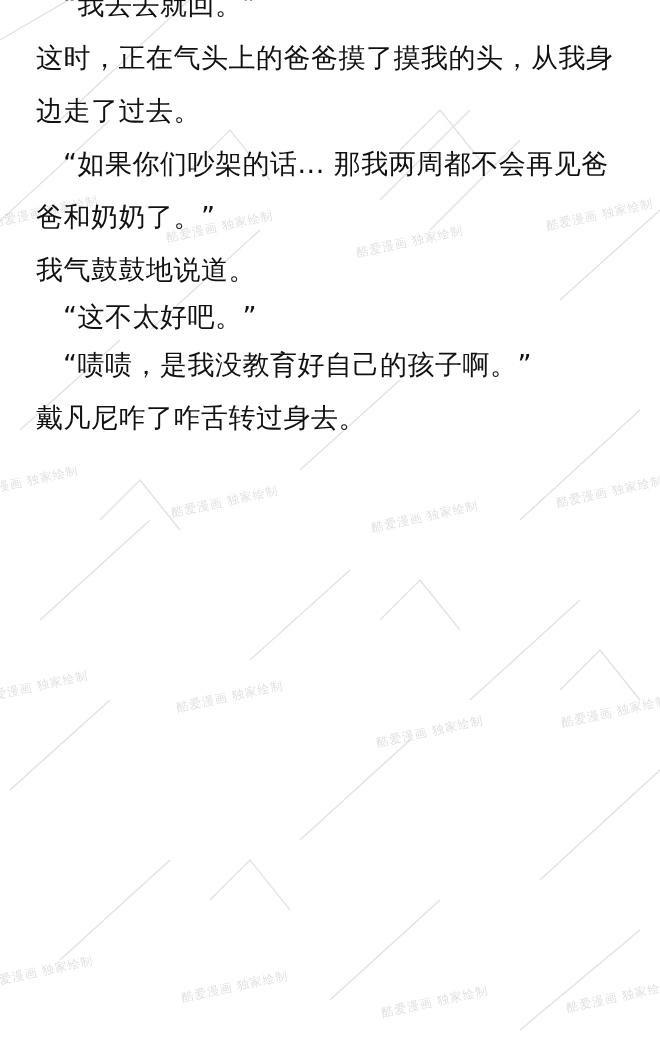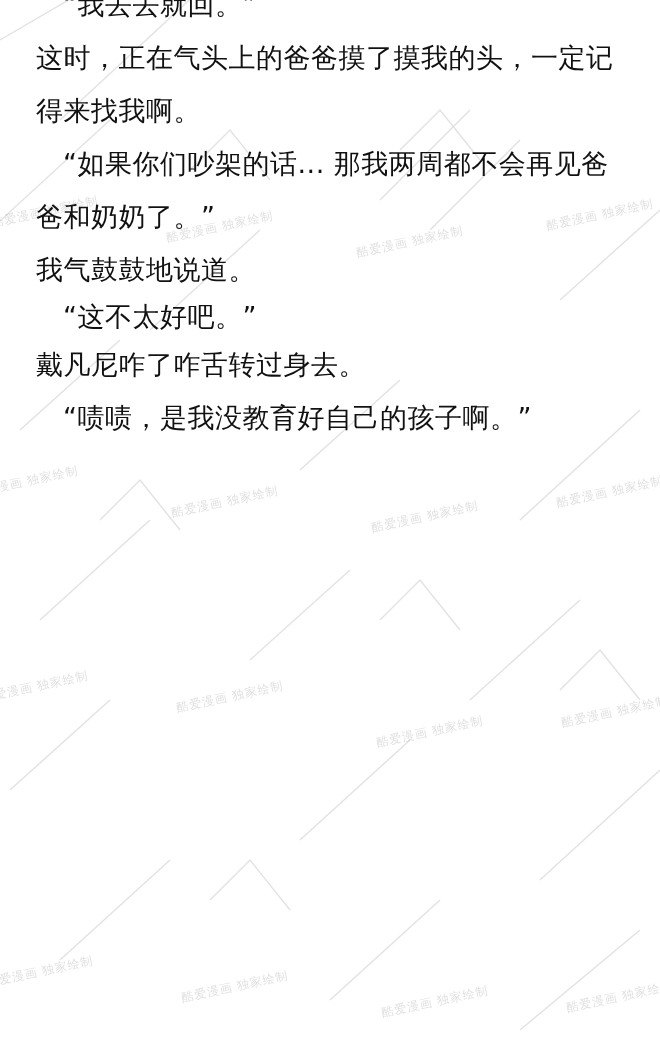--- a/index.html
+++ b/index.html
@@ -139,21 +139,21 @@
     <div class="wm" style="left:560px; top:715px;">酷爱漫画 独家绘制</div>
 
     <div class="wm" style="left:-15px; top:975px;">酷爱漫画 独家绘制</div>
     <div class="wm" style="left:180px; top:990px;">酷爱漫画 独家绘制</div>
     <div class="wm" style="left:380px; top:1005px;">酷爱漫画 独家绘制</div>
     <div class="wm" style="left:565px; top:1000px;">酷爱漫画 独家绘制</div>
   </div>
 
   <div class="text-body">
     <p class="para indent clip-top">“我去去就回。”</p>
-    <p class="para">这时，正在气头上的爸爸摸了摸我的头，一定记得来找我啊。</p>
+    <p class="para">这时，正在气头上的爸爸摸了摸我的头，从我身边走了过去。</p>
     <p class="para indent">“如果你们吵架的话... 那我两周都不会再见爸爸和奶奶了。”</p>
     <p class="para">我气鼓鼓地说道。</p>
     <p class="para indent tight">“这不太好吧。”</p>
+    <p class="para indent">“啧啧，是我没教育好自己的孩子啊。”</p>
     <p class="para">戴凡尼咋了咋舌转过身去。</p>
-    <p class="para indent">“啧啧，是我没教育好自己的孩子啊。”</p>
   </div>
 
 </div>
 
 </body></html>

